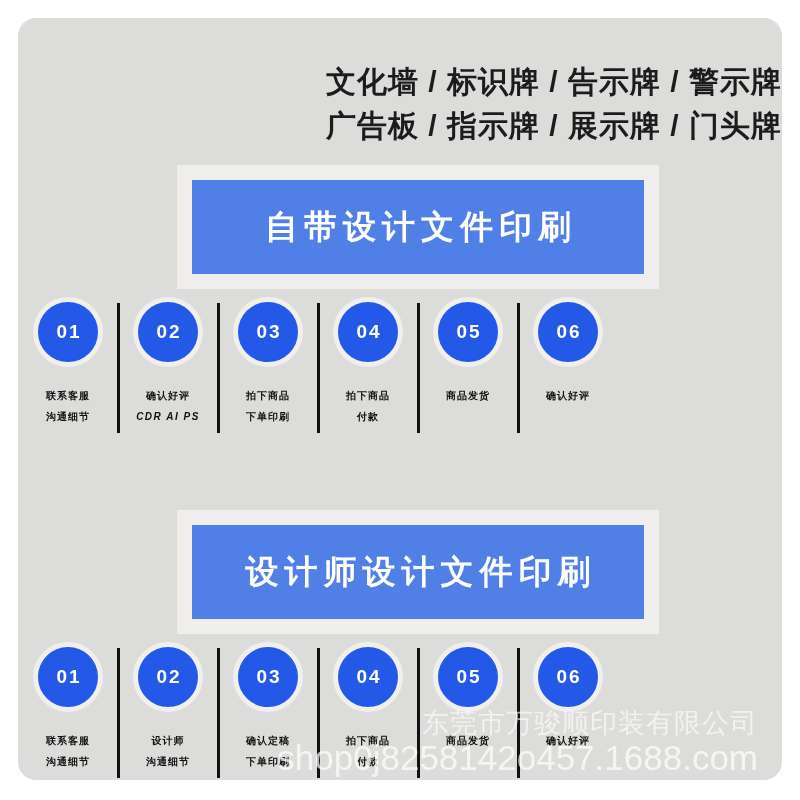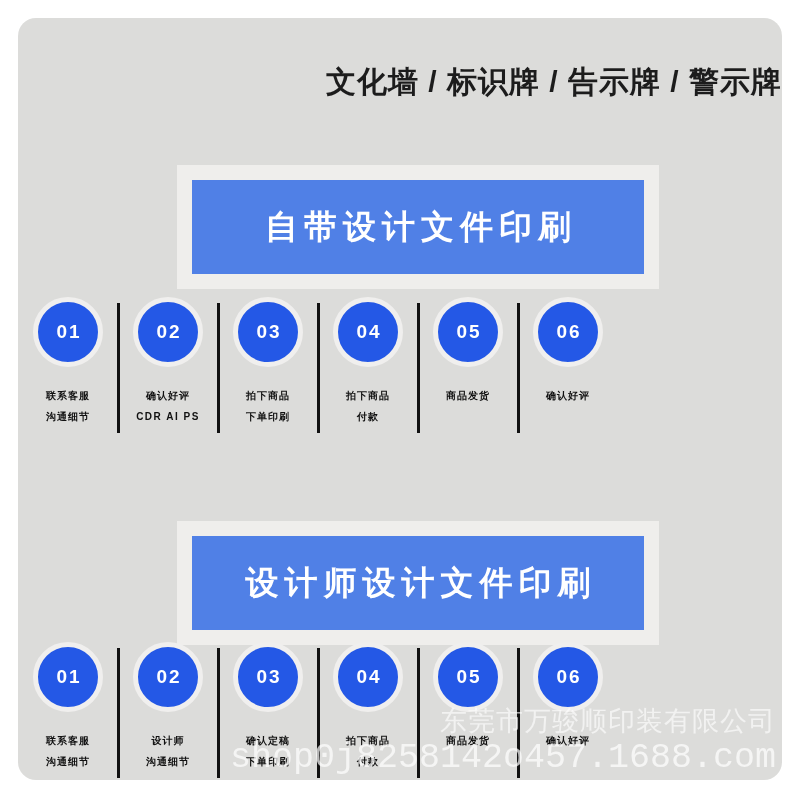--- a/index.html
+++ b/index.html
@@ -60,21 +60,21 @@
   }
   .banner-text {
     color: #ffffff;
     font-size: 33px;
     font-weight: 700;
     letter-spacing: 6px;
     white-space: nowrap;
     text-indent: 6px;
   }
   #banner-1-wrap { top: 147px; }
-  #banner-2-wrap { top: 503px; }
+  #banner-2-wrap { top: 492px; }
 
   
   .steps {
     position: absolute;
     left: 0;
     width: 100%;
     height: 140px;
     display: flex;
     align-items: flex-start;
   }
@@ -121,33 +121,32 @@
     margin-top: 18px;
     text-align: center;
     color: #111111;
     font-size: 10px;
     font-weight: 700;
     line-height: 21px;
     letter-spacing: 1px;
     white-space: nowrap;
   }
   .step-label .l2 { display: block; }
-  .latin { letter-spacing: 1.5px; }
+  .latin { letter-spacing: 1.5px; font-style: italic; }
 
   
   #watermark {
     position: absolute;
     left: 0;
     bottom: 4px;
     width: 100%;
     text-align: right;
-    padding-right: 6px;
+    padding-right: 24px;
     box-sizing: border-box;
     pointer-events: none;
-    font-family: Liberation Mono, monospace;
   }
   #wm-company {
     font-size: 27px;
     color: rgba(255,255,255,0.62);
     letter-spacing: 1px;
     line-height: 34px;
     white-space: nowrap;
   }
   #wm-url {
     font-size: 35px;
@@ -157,20 +156,21 @@
     white-space: nowrap;
   }
 </style>
 </head>
 <body>
 
 <div id="card">
 
   <div id="header">
     <div class="header-line">文化墙 / 标识牌 / 告示牌 / 警示牌</div>
+    <div class="header-line">广告板 / 指示牌 / 展示牌 / 门头牌</div>
   </div>
 
   <div class="banner-wrap" id="banner-1-wrap">
     <div class="banner">
       <span class="banner-text">自带设计文件印刷</span>
     </div>
   </div>
 
   <div class="steps" id="steps-1">
     <div class="step">

